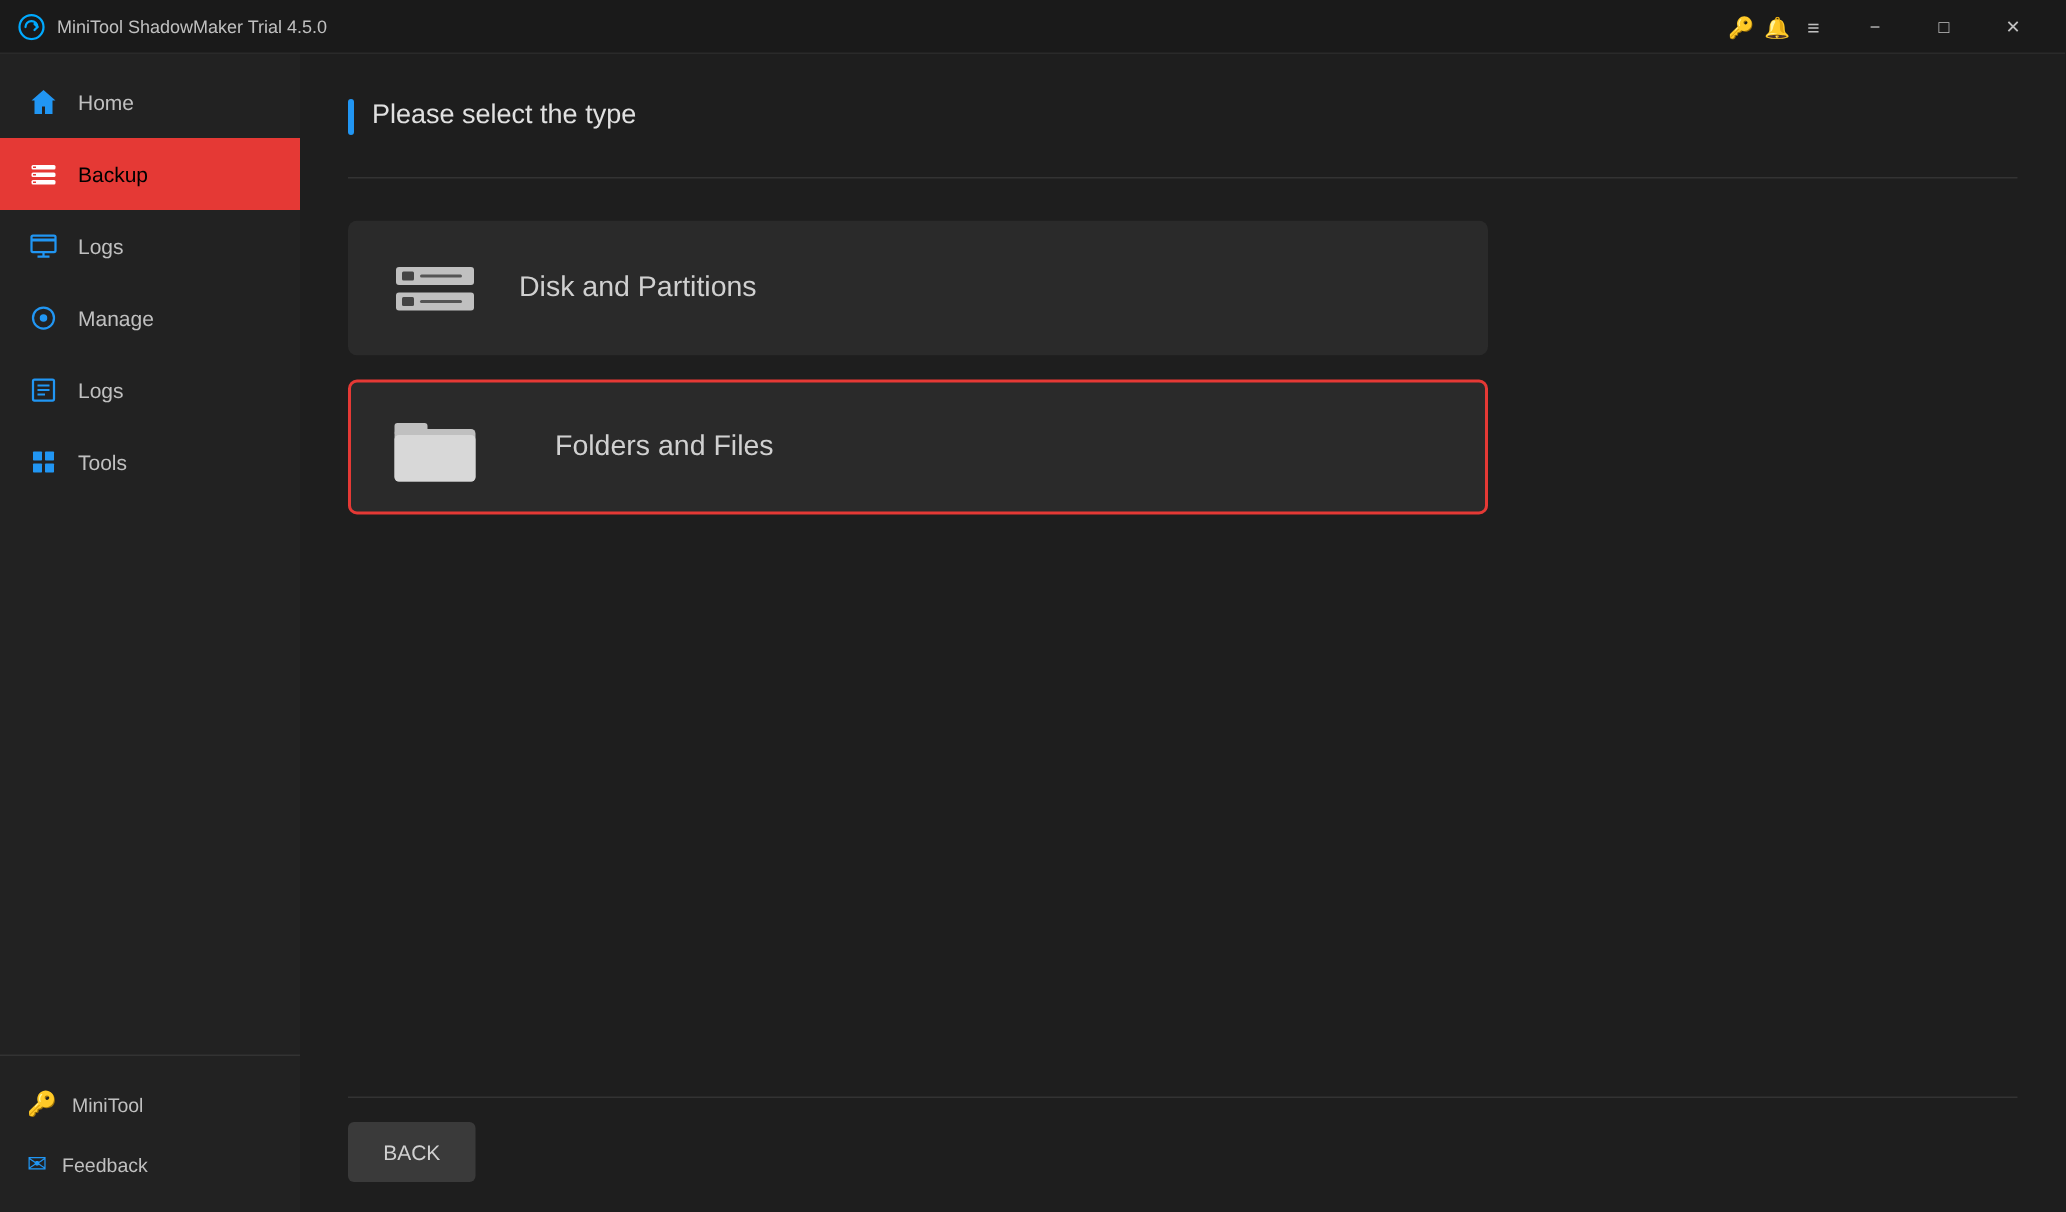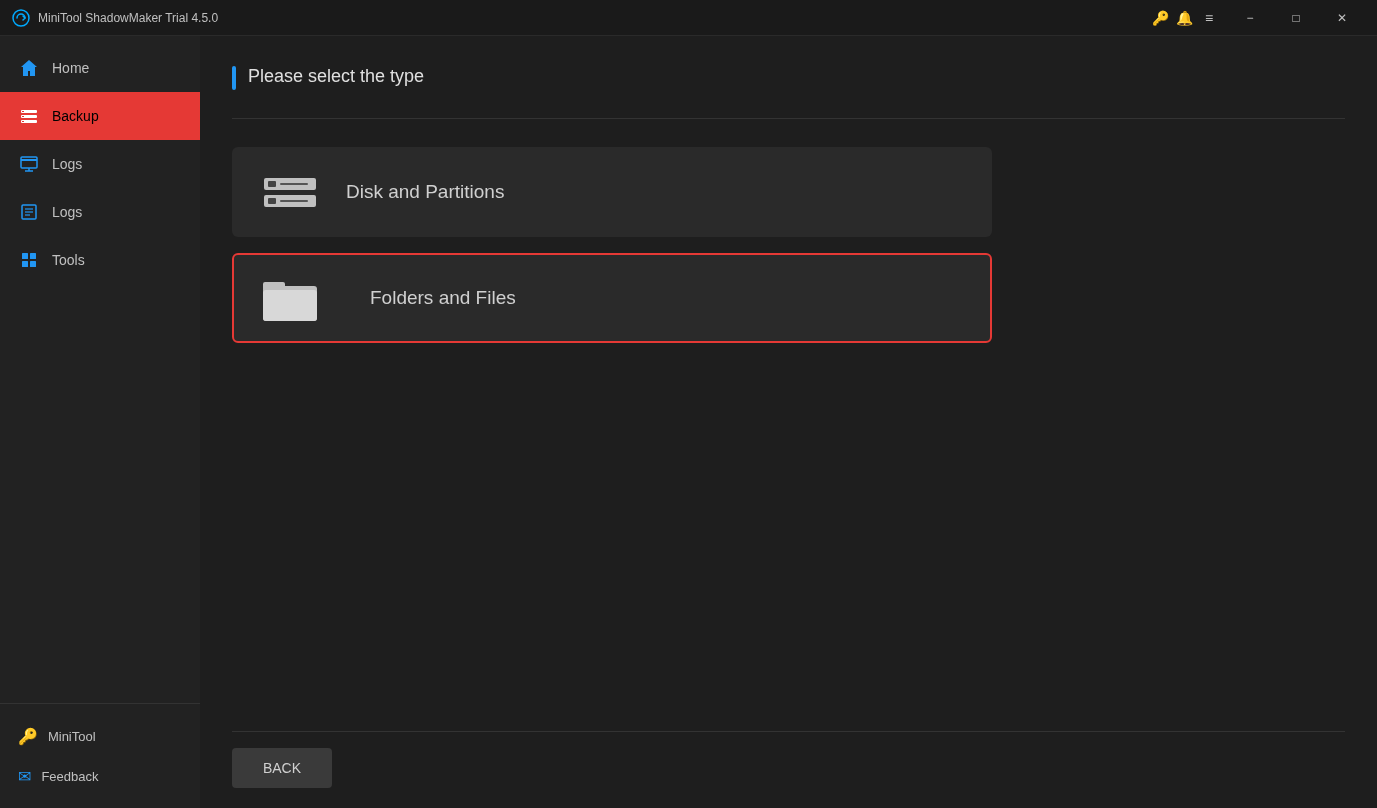--- a/index.html
+++ b/index.html
@@ -220,21 +220,21 @@
 
     
     .bottom-bar {
       margin-top: auto;
       padding-top: 16px;
       border-top: 1px solid #333;
       display: flex;
       align-items: center;
     }
     .back-btn {
-      width: 100px;
+      width: 85px;
       height: 40px;
       background: #3a3a3a;
       color: #d0d0d0;
       border: none;
       border-radius: 4px;
       font-size: 14px;
       cursor: pointer;
       display: flex;
       align-items: center;
       justify-content: center;
@@ -297,20 +297,29 @@
             <rect x="2" y="3" width="16" height="11" rx="1" fill="none" stroke="#2196F3" stroke-width="1.5"></rect>
             <rect x="2" y="5" width="16" height="2" fill="#2196F3"></rect>
             <line x1="6" y1="17" x2="14" y2="17" stroke="#2196F3" stroke-width="1.5"></line>
             <line x1="10" y1="14" x2="10" y2="17" stroke="#2196F3" stroke-width="1.5"></line>
           </svg>
         </div>
         <span>Logs</span>
       </div>
 
 
+      <div class="sidebar-item">
+        <div class="sidebar-item-icon">
+          <svg viewBox="0 0 20 20" fill="#2196F3">
+            <circle cx="10" cy="10" r="7" fill="none" stroke="#2196F3" stroke-width="1.5"></circle>
+            <circle cx="10" cy="10" r="2.5" fill="#2196F3"></circle>
+          </svg>
+        </div>
+        <span>Manage</span>
+      </div>
 
       <div class="sidebar-item">
         <div class="sidebar-item-icon">
           <svg viewBox="0 0 20 20" fill="#2196F3">
             <rect x="3" y="3" width="14" height="14" rx="1" fill="none" stroke="#2196F3" stroke-width="1.5"></rect>
             <line x1="6" y1="7" x2="14" y2="7" stroke="#2196F3" stroke-width="1.2"></line>
             <line x1="6" y1="10" x2="14" y2="10" stroke="#2196F3" stroke-width="1.2"></line>
             <line x1="6" y1="13" x2="11" y2="13" stroke="#2196F3" stroke-width="1.2"></line>
           </svg>
         </div>

